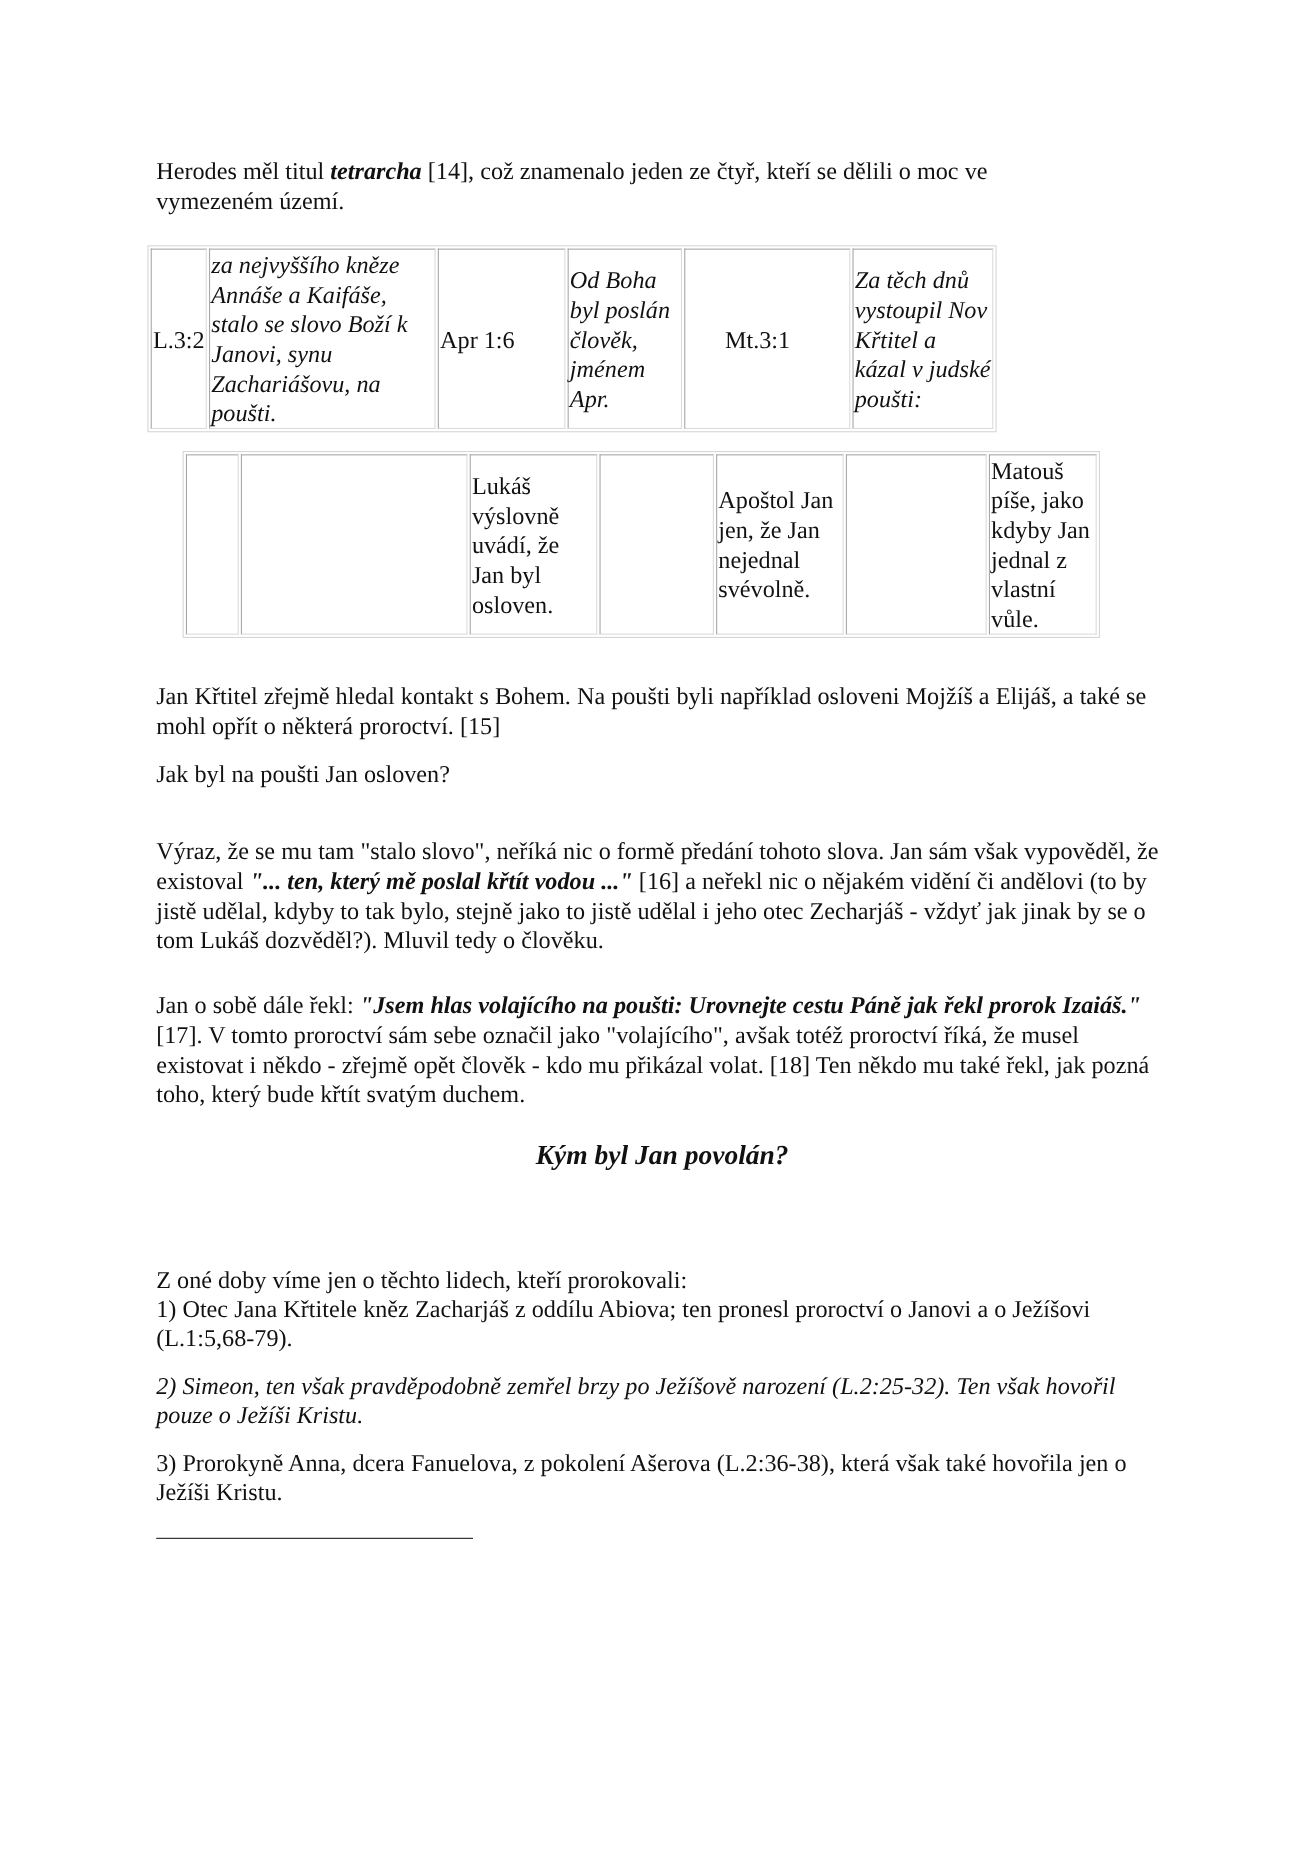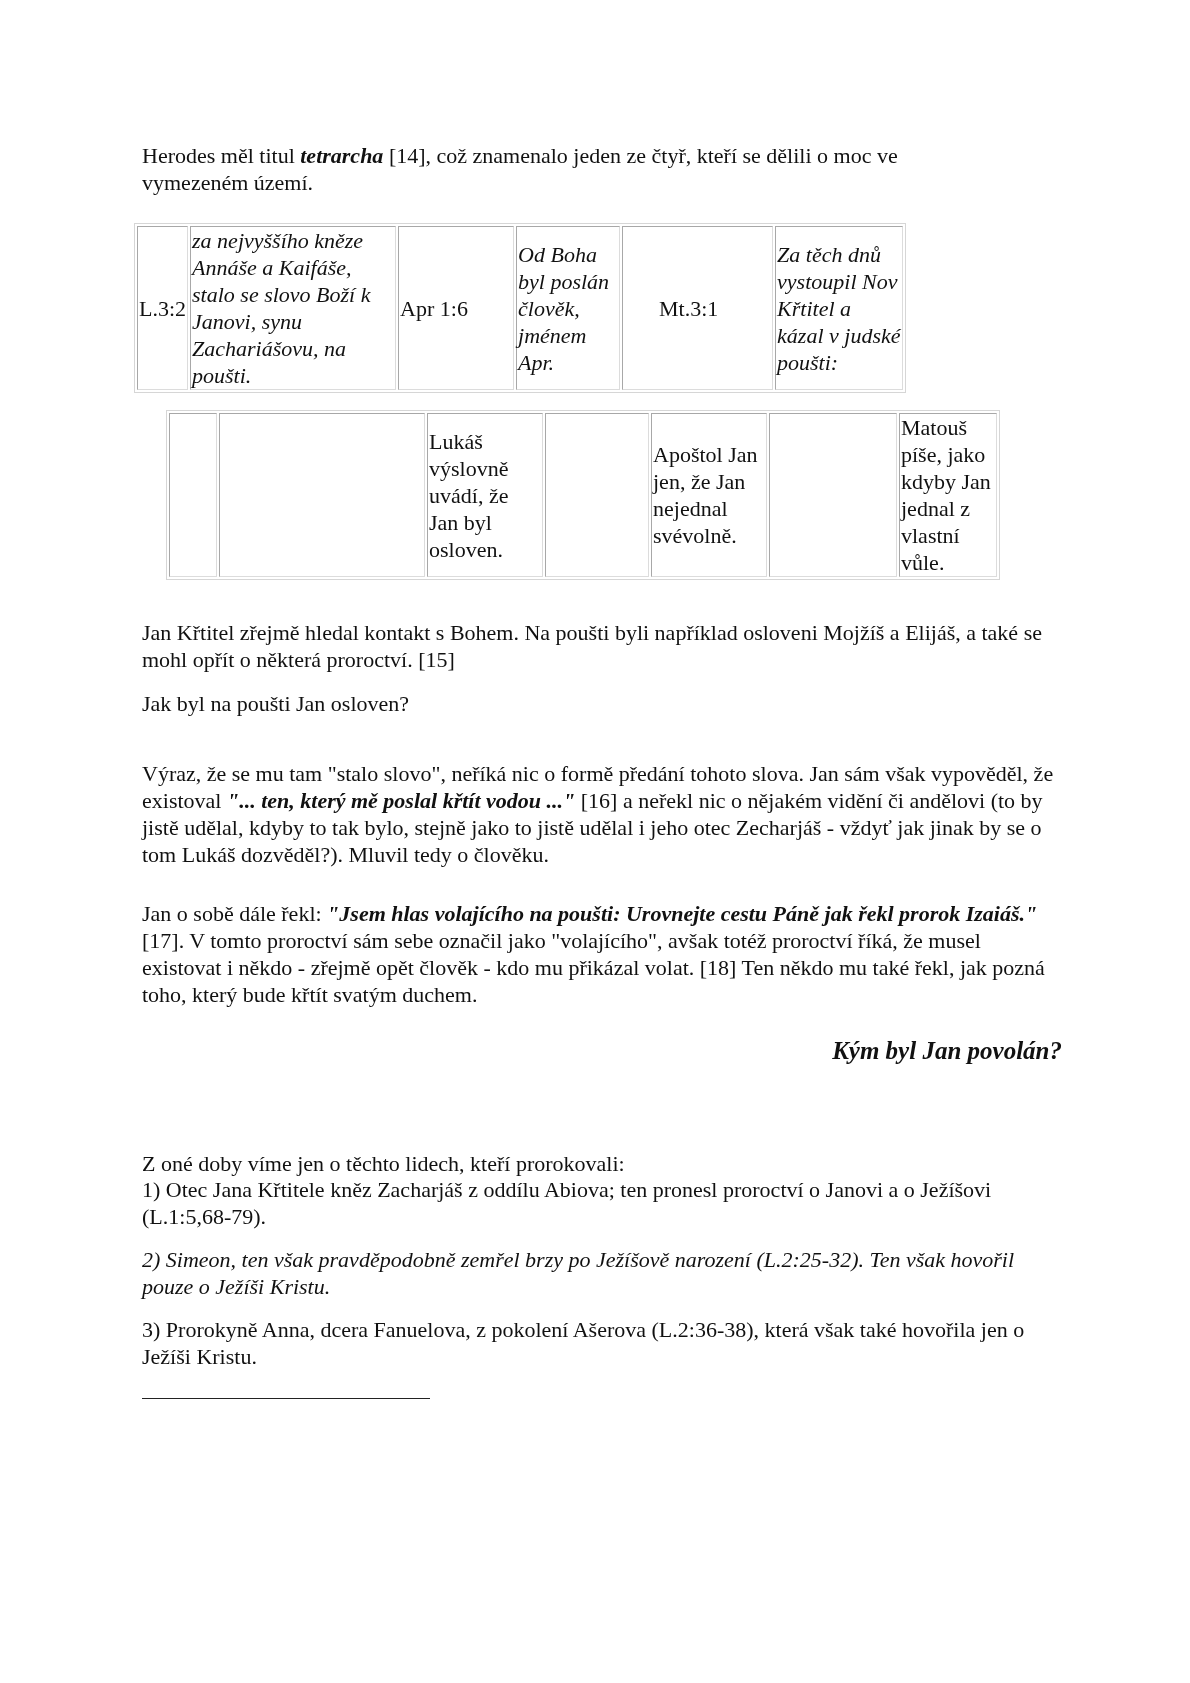--- a/index.html
+++ b/index.html
@@ -5,21 +5,21 @@
   html, body { margin: 0; padding: 0; background: #ffffff; }
   body { width: 1190px; height: 1683px; position: relative; overflow: hidden;
          font-family: "Liberation Serif", "DejaVu Serif", serif; color: #111; }
   .page { position: absolute; left: 142px; top: 0; width: 920px; }
   p { margin: 0; font-size: 22px; line-height: 27px; }
   .p1 { position: absolute; top: 142px; width: 860px; }
   .p2 { position: absolute; top: 619px; width: 920px; }
   .p3 { position: absolute; top: 690px; }
   .p4 { position: absolute; top: 760px; width: 920px; }
   .p5 { position: absolute; top: 900px; width: 920px; }
-  .heading { position: absolute; top: 1036px; left: 0; width: 920px; text-align: right;
+  .heading { position: absolute; top: 1036px; left: 0; width: 920px; text-align: center;
              font-size: 25px; font-weight: bold; font-style: italic; margin: 0; line-height: 30px; }
   .p6 { position: absolute; top: 1106px; margin-top: 44px; }
   .p7 { position: absolute; top: 1176px; width: 920px; }
   .p8 { position: absolute; top: 1246px; width: 920px; font-style: italic; }
   .p9 { position: absolute; top: 1316px; width: 920px; }
   .footnote-rule { position: absolute; top: 1398px; left: 0; width: 288px; height: 0; border-top: 1.5px solid #222; }
   em, i { font-style: italic; font-weight: bold; }
 
   
   table { border-collapse: separate; border-spacing: 2px; position: absolute;

